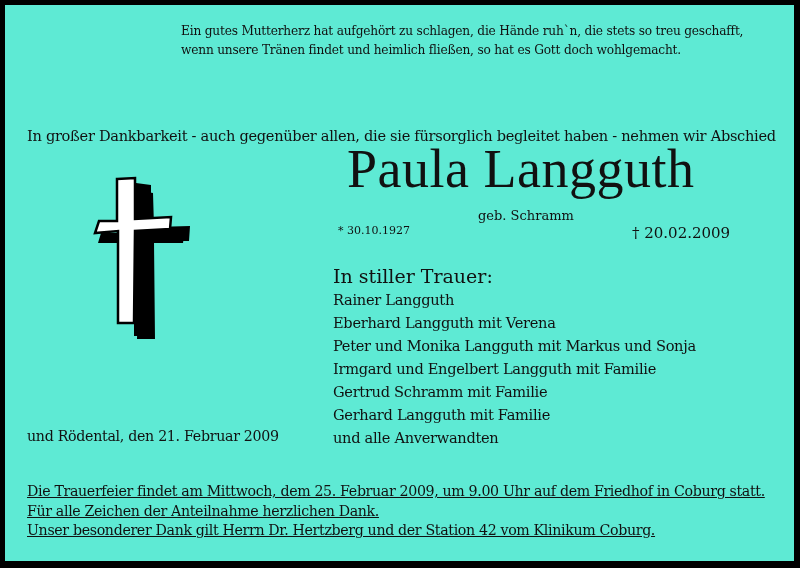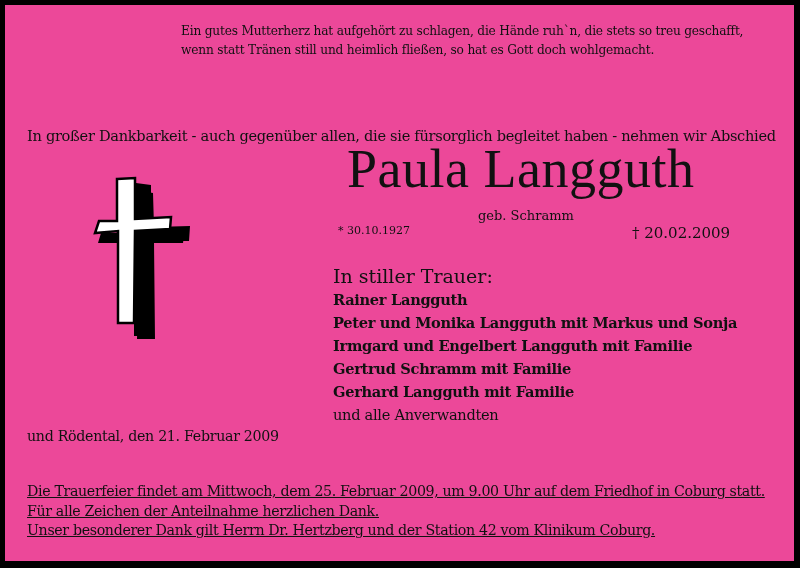--- a/index.html
+++ b/index.html
@@ -8,21 +8,21 @@
       background: #000;
       position: relative;
       overflow: hidden;
       font-family: "DejaVu Serif", "Liberation Serif", serif;
       color: #111;
     }
     .page {
       position: absolute;
       left: 5px; top: 5px;
       width: 789px; height: 556px;
-      background: #ec4899;
+      background: #5eead4;
     }
     .abs { position: absolute; white-space: nowrap; }
     .verse {
       left: 176px; top: 17px;
       font-size: 12.2px; line-height: 19px;
       letter-spacing: -0.2px;
     }
     .intro {
       left: 22px; top: 80px;
       font-size: 14.6px; line-height: 21px;
@@ -49,21 +49,21 @@
     }
     .mourning {
       left: 328px; top: 260px;
       font-size: 19px;
     }
     .family {
       left: 328px; top: 283px;
       font-size: 14.6px; line-height: 23px;
       letter-spacing: -0.3px;
     }
-    .family .bold { font-weight: bold; }
+    .family .bold { font-weight: normal; }
     .place {
       left: 22px; top: 420px;
       font-size: 14.2px; line-height: 22px;
       letter-spacing: -0.3px;
     }
     .place b { font-weight: bold; }
     .footer {
       left: 22px; top: 477px;
       font-size: 14.2px; line-height: 19.5px;
       letter-spacing: -0.35px;
@@ -75,21 +75,21 @@
       width: 100px; height: 170px;
     }
   </style>
 </head>
 <body>
 
 <div class="page">
 
   <div class="abs verse">
     <div>Ein gutes Mutterherz hat aufgehört zu schlagen, die Hände ruh`n, die stets so treu geschafft,</div>
-    <div>wenn statt Tränen still und heimlich fließen, so hat es Gott doch wohlgemacht.</div>
+    <div>wenn unsere Tränen findet und heimlich fließen, so hat es Gott doch wohlgemacht.</div>
   </div>
 
   <div class="abs intro">
     <div>In großer Dankbarkeit - auch gegenüber allen, die sie fürsorglich begleitet haben - nehmen wir Abschied</div>
   </div>
 
   <svg class="cross" viewBox="0 0 100 170">
 
     <polygon points="43,12 58,14 58,58 92,58 90,72 58,72 57,165 41,165 41,72 5,72 8,62 43,62" fill="#000"></polygon>
     <polygon points="48,20 60,22 61,56 97,55 96,70 61,70 62,168 44,168" fill="#000"></polygon>
@@ -99,20 +99,21 @@
 
   <div class="abs name">Paula Langguth</div>
   <div class="abs maiden">geb. Schramm</div>
   <div class="abs birth">* 30.10.1927</div>
   <div class="abs death">† 20.02.2009</div>
 
   <div class="abs mourning">In stiller Trauer:</div>
 
   <div class="abs family">
     <div class="bold">Rainer Langguth</div>
+    <div class="bold">Eberhard Langguth mit Verena</div>
     <div class="bold">Peter und Monika Langguth mit Markus und Sonja</div>
     <div class="bold">Irmgard und Engelbert Langguth mit Familie</div>
     <div class="bold">Gertrud Schramm mit Familie</div>
     <div class="bold">Gerhard Langguth mit Familie</div>
     <div>und alle Anverwandten</div>
   </div>
 
   <div class="abs place">
     <div>und Rödental, den 21. Februar 2009</div>
   </div>

